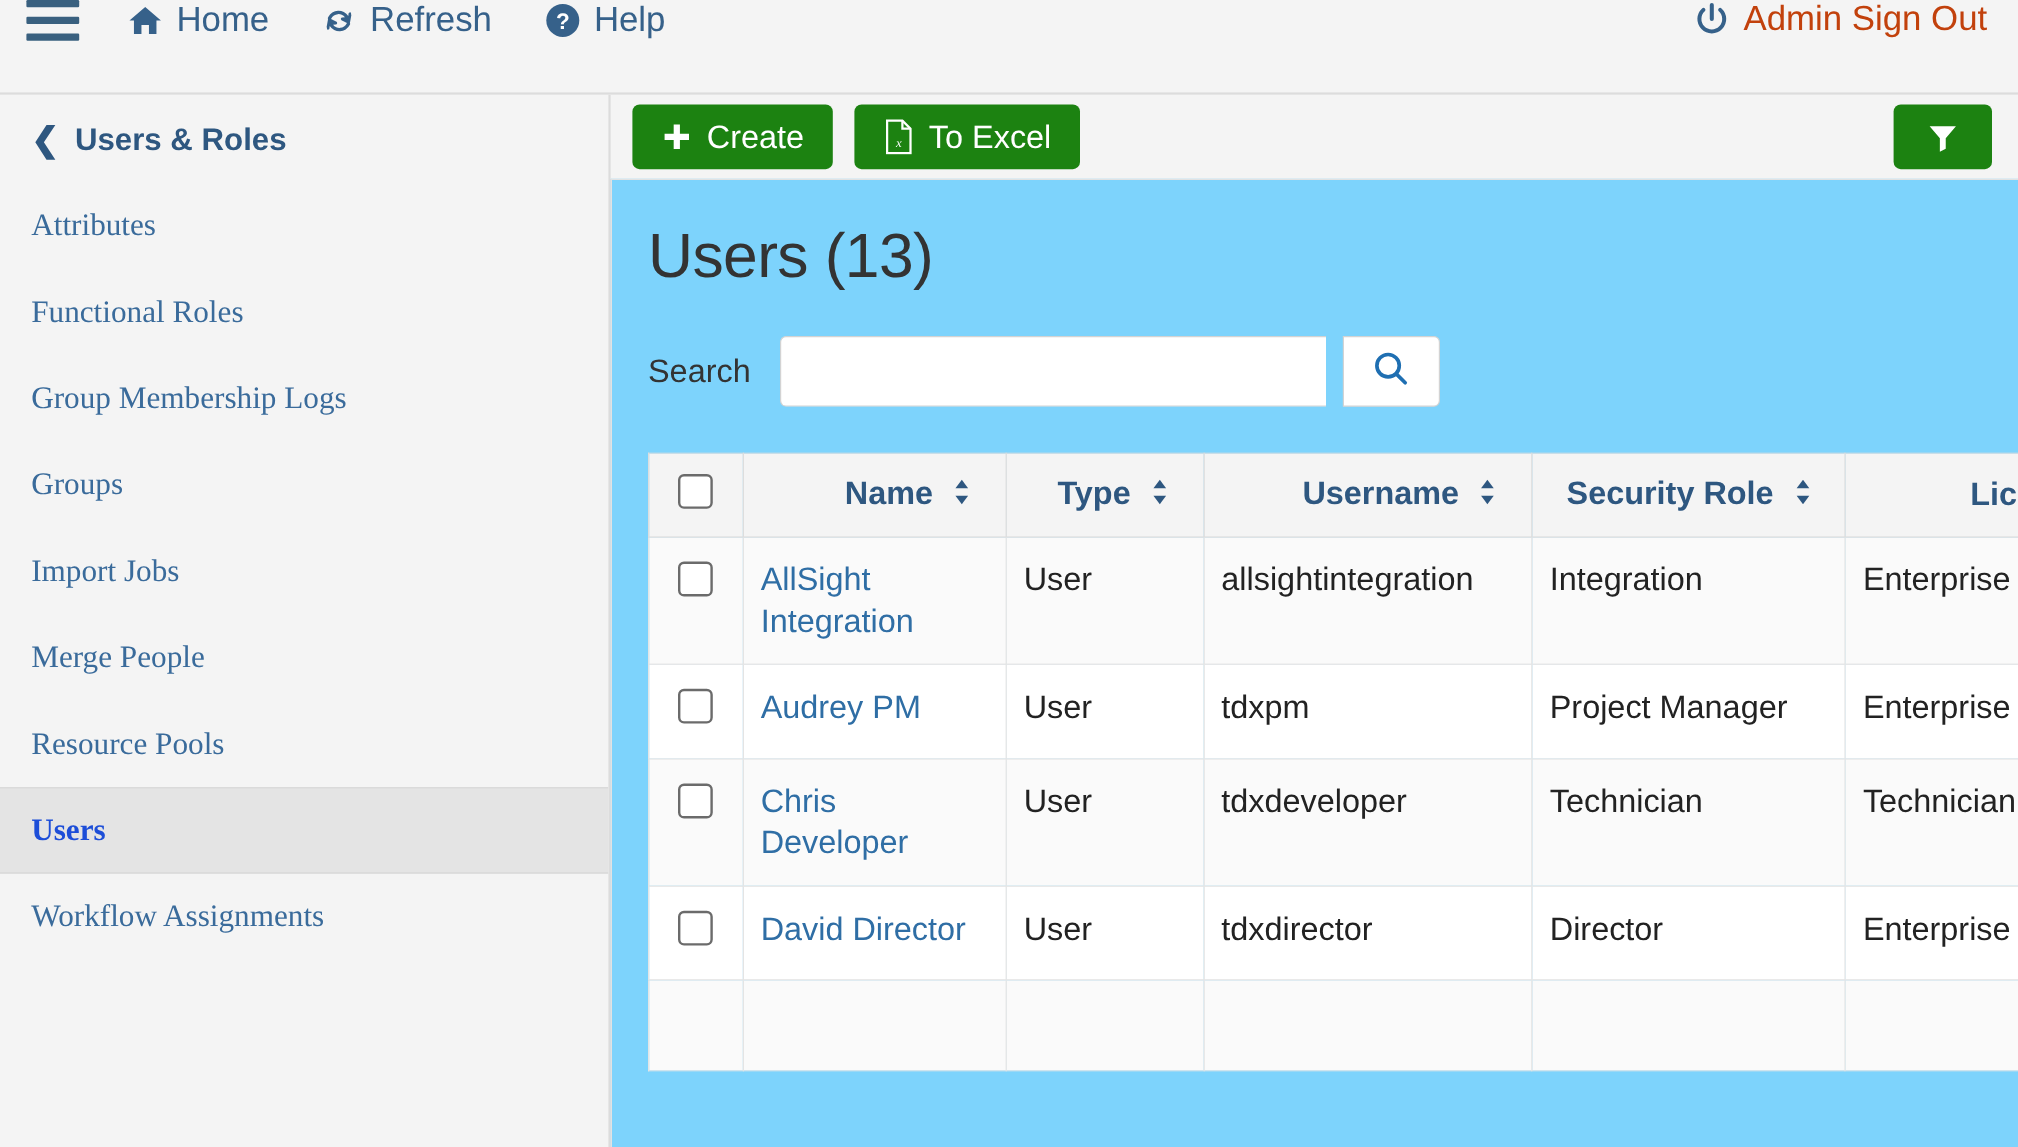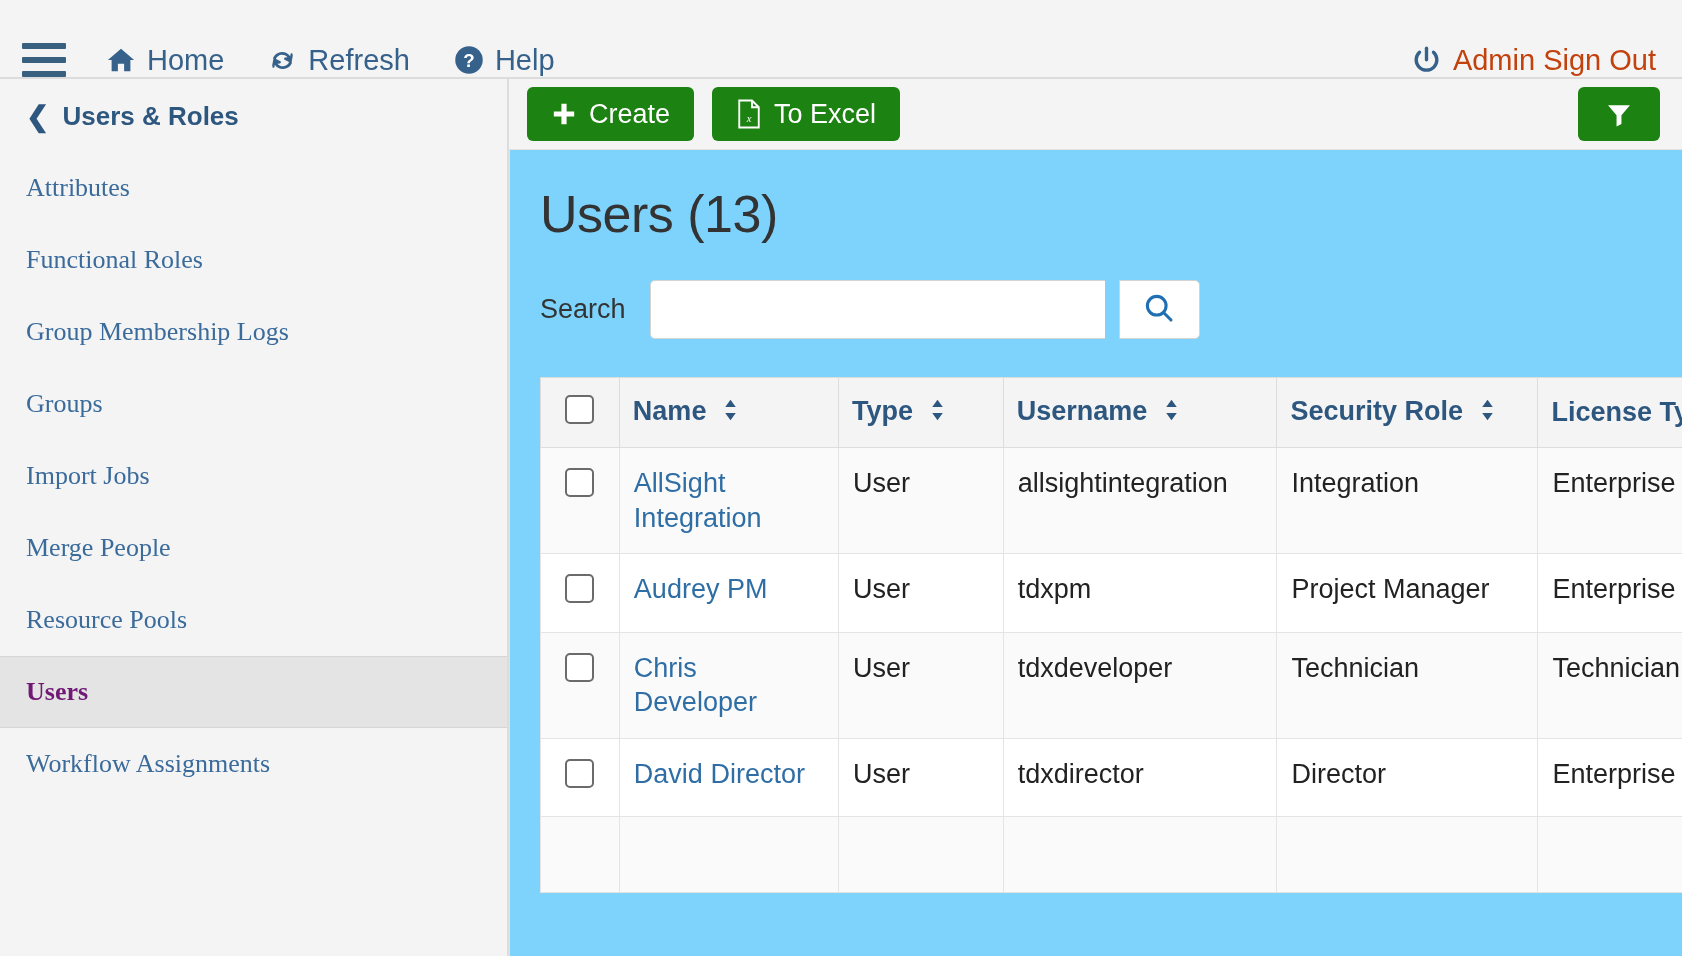--- a/index.html
+++ b/index.html
@@ -10,21 +10,21 @@
     background: #ffffff;
     font-family: "Liberation Sans", sans-serif;
   }
 
   
   #topbar {
     position: absolute; top: 0; left: 0;
     width: 1682px; height: 79px;
     background: #f4f4f4;
     border-bottom: 2px solid #dcdcdc;
-    display: flex; align-items: flex-end;
+    display: flex; align-items: flex-start;
   }
   .tb-left { display: flex; align-items: center; }
   .hamburger {
     width: 44px; height: 34px;
     margin-left: 22px; margin-right: 40px;
     display: flex; flex-direction: column; justify-content: space-between;
     cursor: pointer;
   }
   .hamburger span {
     display: block; height: 6px; width: 44px;
@@ -71,21 +71,21 @@
     padding-left: 26px;
     color: #3a6b9b;
     font-size: 26px;
     cursor: pointer;
     font-family: Liberation Serif, serif;
   }
   .sb-item.active {
     background: #e4e4e4;
     border-top: 1px solid #d6d6d6;
     border-bottom: 1px solid #d6d6d6;
-    color: #701a75;
+    color: #1d4ed8;
     font-weight: bold;
   }
 
   
   #actionbar {
     position: absolute; top: 79px; left: 509px;
     width: 1173px; height: 70px;
     background: #f4f4f4;
     display: flex; align-items: center;
   }
@@ -159,22 +159,22 @@
     border-collapse: collapse;
     table-layout: fixed;
     width: 1300px;
   }
   thead th {
     background: #f4f4f4;
     border: 1px solid #dddddd;
     color: #2e5780;
     font-weight: bold;
     font-size: 27px;
-    text-align: left;
-    padding: 16px 13px;
+    text-align: right;
+    padding: 16px 28px;
     height: 70px;
     vertical-align: middle;
     white-space: nowrap;
   }
   thead th.cb-col { width: 68px; padding: 16px 0; text-align: center; }
   tbody td {
     border: 1px solid #e4e4e4;
     font-size: 27px;
     color: #222222;
     padding: 18px 14px;

